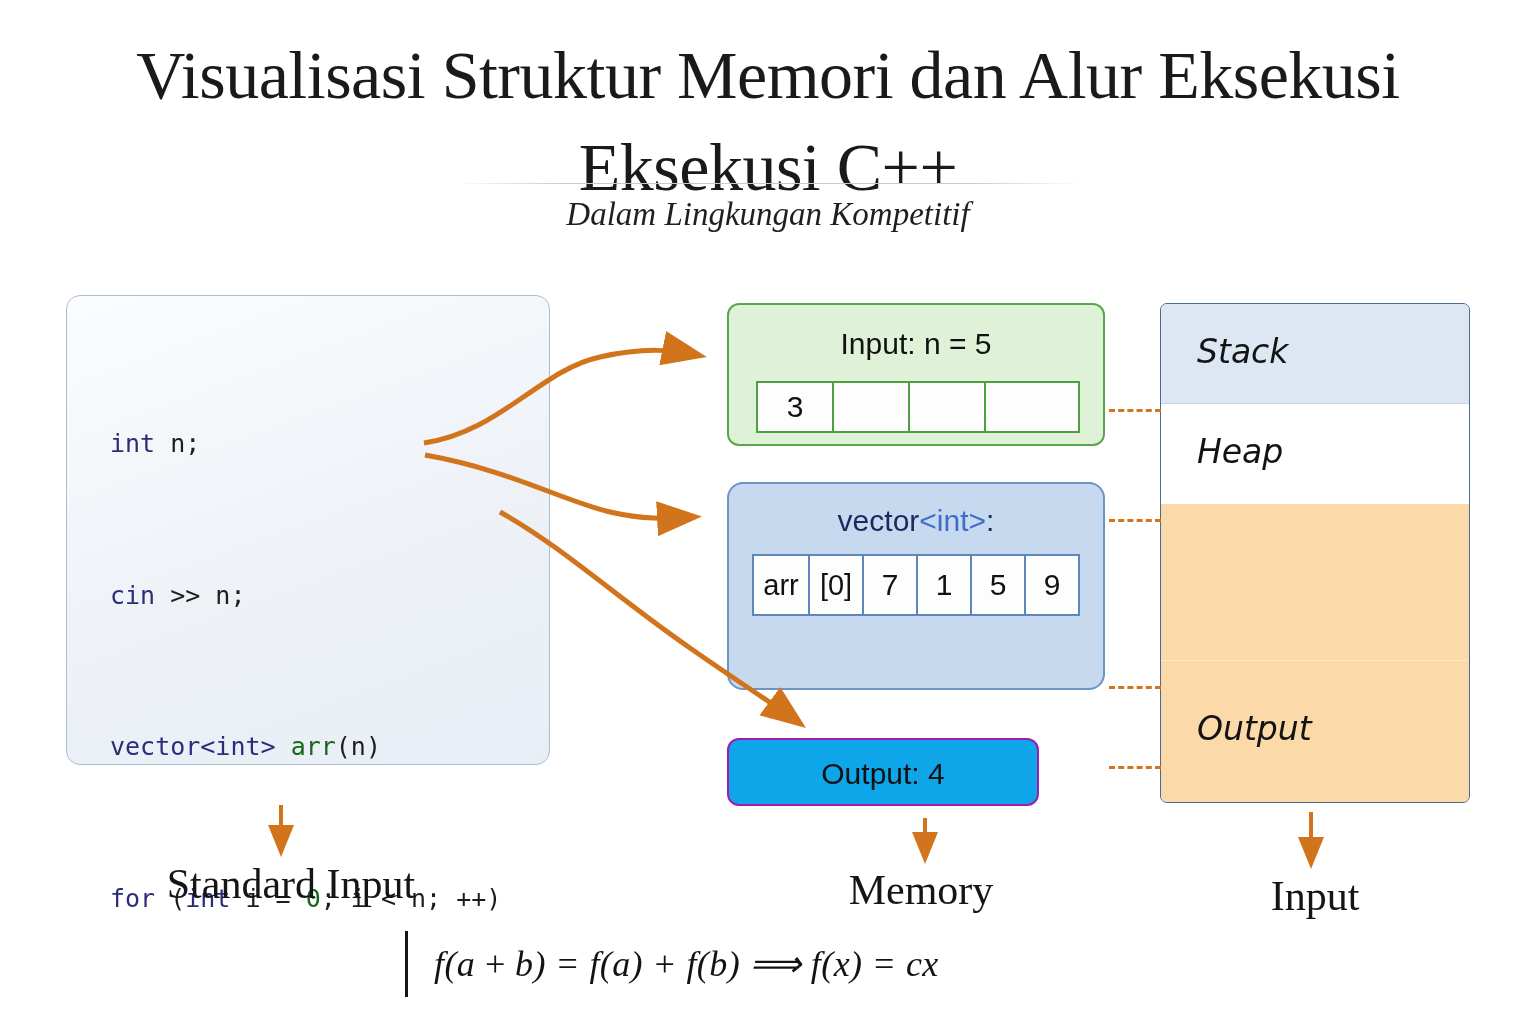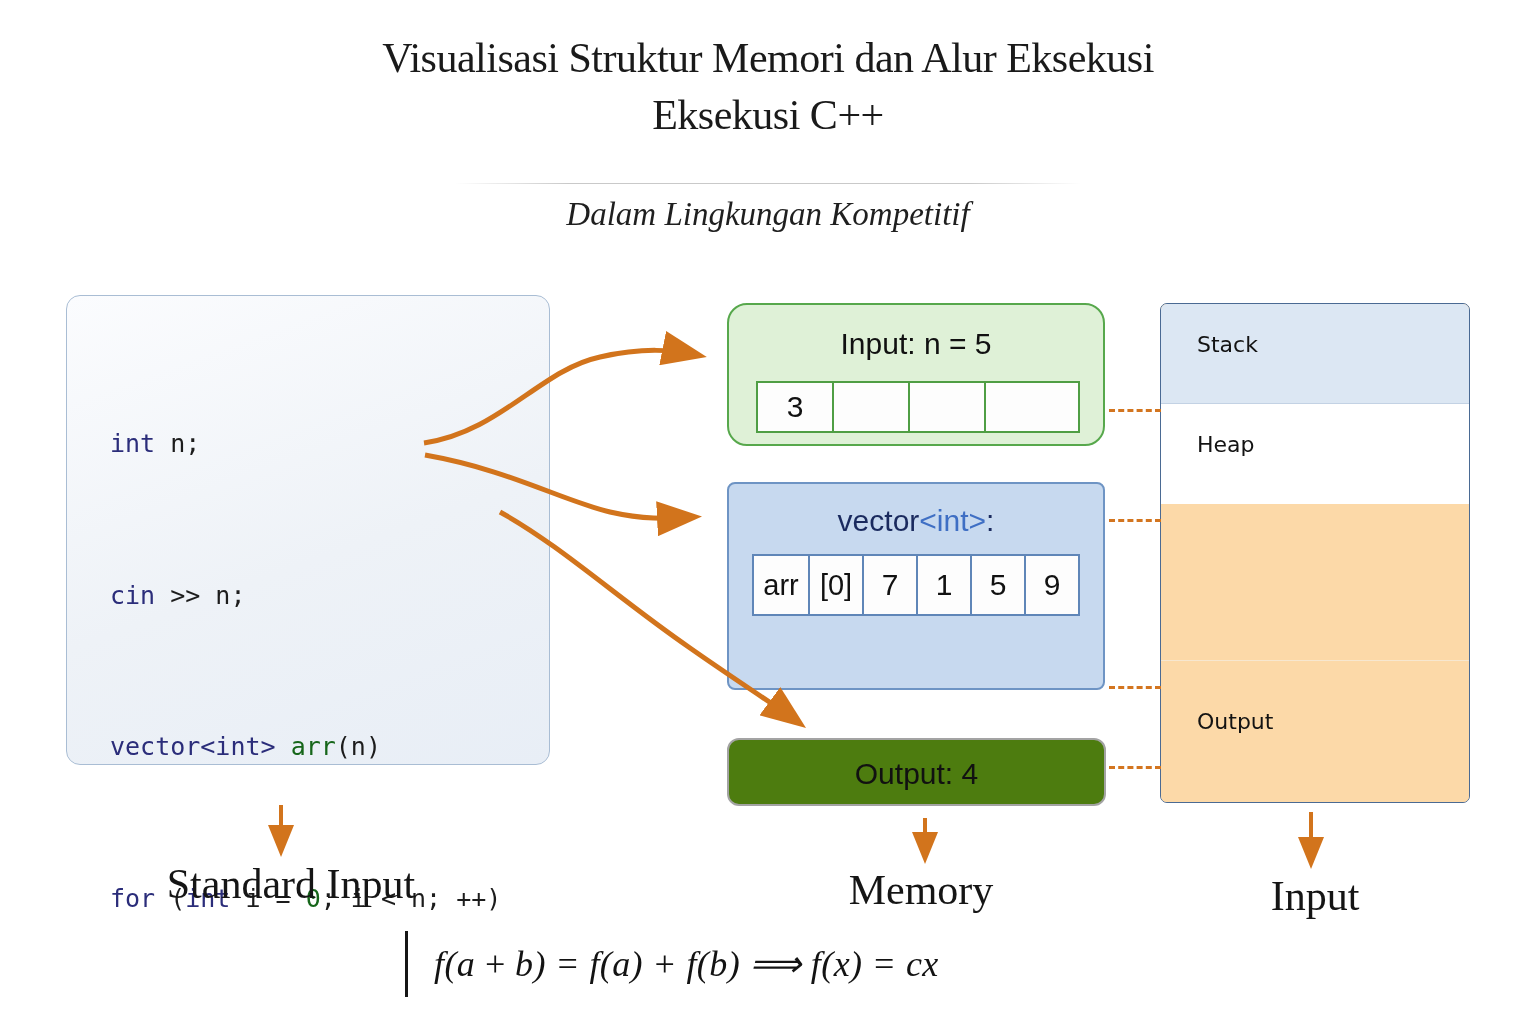--- a/index.html
+++ b/index.html
@@ -8,21 +8,21 @@
     background:#ffffff;
     font-family:"Liberation Sans",sans-serif;
     position:relative;overflow:hidden;
   }
   .stage{position:absolute;left:0;top:0;width:1536px;height:1024px;}
 
   
   .title{
     position:absolute;left:0;top:30px;width:1536px;text-align:center;
     font-family:"Liberation Serif",serif;
-    font-size:42px;line-height:1.35;color:#1a1a1a;
+    font-size:68px;line-height:1.35;color:#1a1a1a;
     letter-spacing:-0.5px;
   }
   .title-divider{
     position:absolute;left:455px;top:183px;width:626px;height:1px;
     background:linear-gradient(to right,rgba(180,180,180,0),#c9c9c9 18%,#c9c9c9 82%,rgba(180,180,180,0));
   }
   .subtitle{
     position:absolute;left:0;top:196px;width:1536px;text-align:center;
     font-family:"Liberation Serif",serif;font-style:italic;
     font-size:33px;color:#1f1f1f;
@@ -44,32 +44,32 @@
   .code-text .ln{display:block;height:50.5px;}
   .kw{color:#2b2d7a;}
   .id{color:#16661a;}
   .num{color:#16661a;}
   .pl{color:#1c1c1c;}
 
   
   .box{position:absolute;box-sizing:border-box;}
   .box-input{
     left:727px;top:303px;width:378px;height:143px;
-    border:2px solid #57a84c;border-radius:20px;
+    border:2px solid #57a84c;border-radius:12px;
     background:#dff1d7;
   }
   .box-vector{
     left:727px;top:482px;width:378px;height:208px;
-    border:2px solid #6e94c4;border-radius:8px;
+    border:2px solid #6e94c4;border-radius:16px;
     background:#c7d9ef;
   }
   .box-output{
-    left:727px;top:738px;width:379px;height:68px;
-    border:2px solid #a3a3a3;border-radius:12px;
-    background:#4d7c0f;
+    left:727px;top:738px;width:312px;height:68px;
+    border:2px solid #a21caf;border-radius:12px;
+    background:#0ea5e9;
   }
   .box-title{
     position:absolute;left:0;width:100%;text-align:center;
     font-size:30px;color:#111;
   }
   .box-input .box-title{top:22px;}
   .box-vector .box-title{top:20px;color:#1a2a5e;}
   .vt-ang{color:#3f6fc4;}
   .box-output .box-title{top:17px;}
 
@@ -94,22 +94,22 @@
     border:1.6px solid #4a6a93;border-radius:7px;overflow:hidden;
     box-sizing:border-box;background:#fcd9a8;
   }
   .mem-band{position:absolute;left:0;width:100%;box-sizing:border-box;}
   .mem-stack{top:0;height:100px;background:#dce7f3;border-bottom:1px solid #c3d2e4;}
   .mem-heap{top:100px;height:100px;background:#ffffff;}
   .mem-free{top:200px;height:156px;background:#fcd9a8;}
   .mem-out{top:356px;height:142px;background:#fcd9a8;border-top:1px solid #f7e7cf;}
   .mem-label{
     position:absolute;left:36px;
-    font-family:"DejaVu Sans",sans-serif;
-    font-size:22px;color:#131313;
+    font-family:"DejaVu Sans",sans-serif;font-style:italic;
+    font-size:33px;color:#131313;
   }
   .mem-stack .mem-label{top:28px;}
   .mem-heap .mem-label{top:28px;}
   .mem-out .mem-label{top:48px;}
 
   
   .dash{
     position:absolute;height:0;border-top:3px dashed #d3751f;
   }
   .d1{left:1109px;top:409px;width:52px;}

